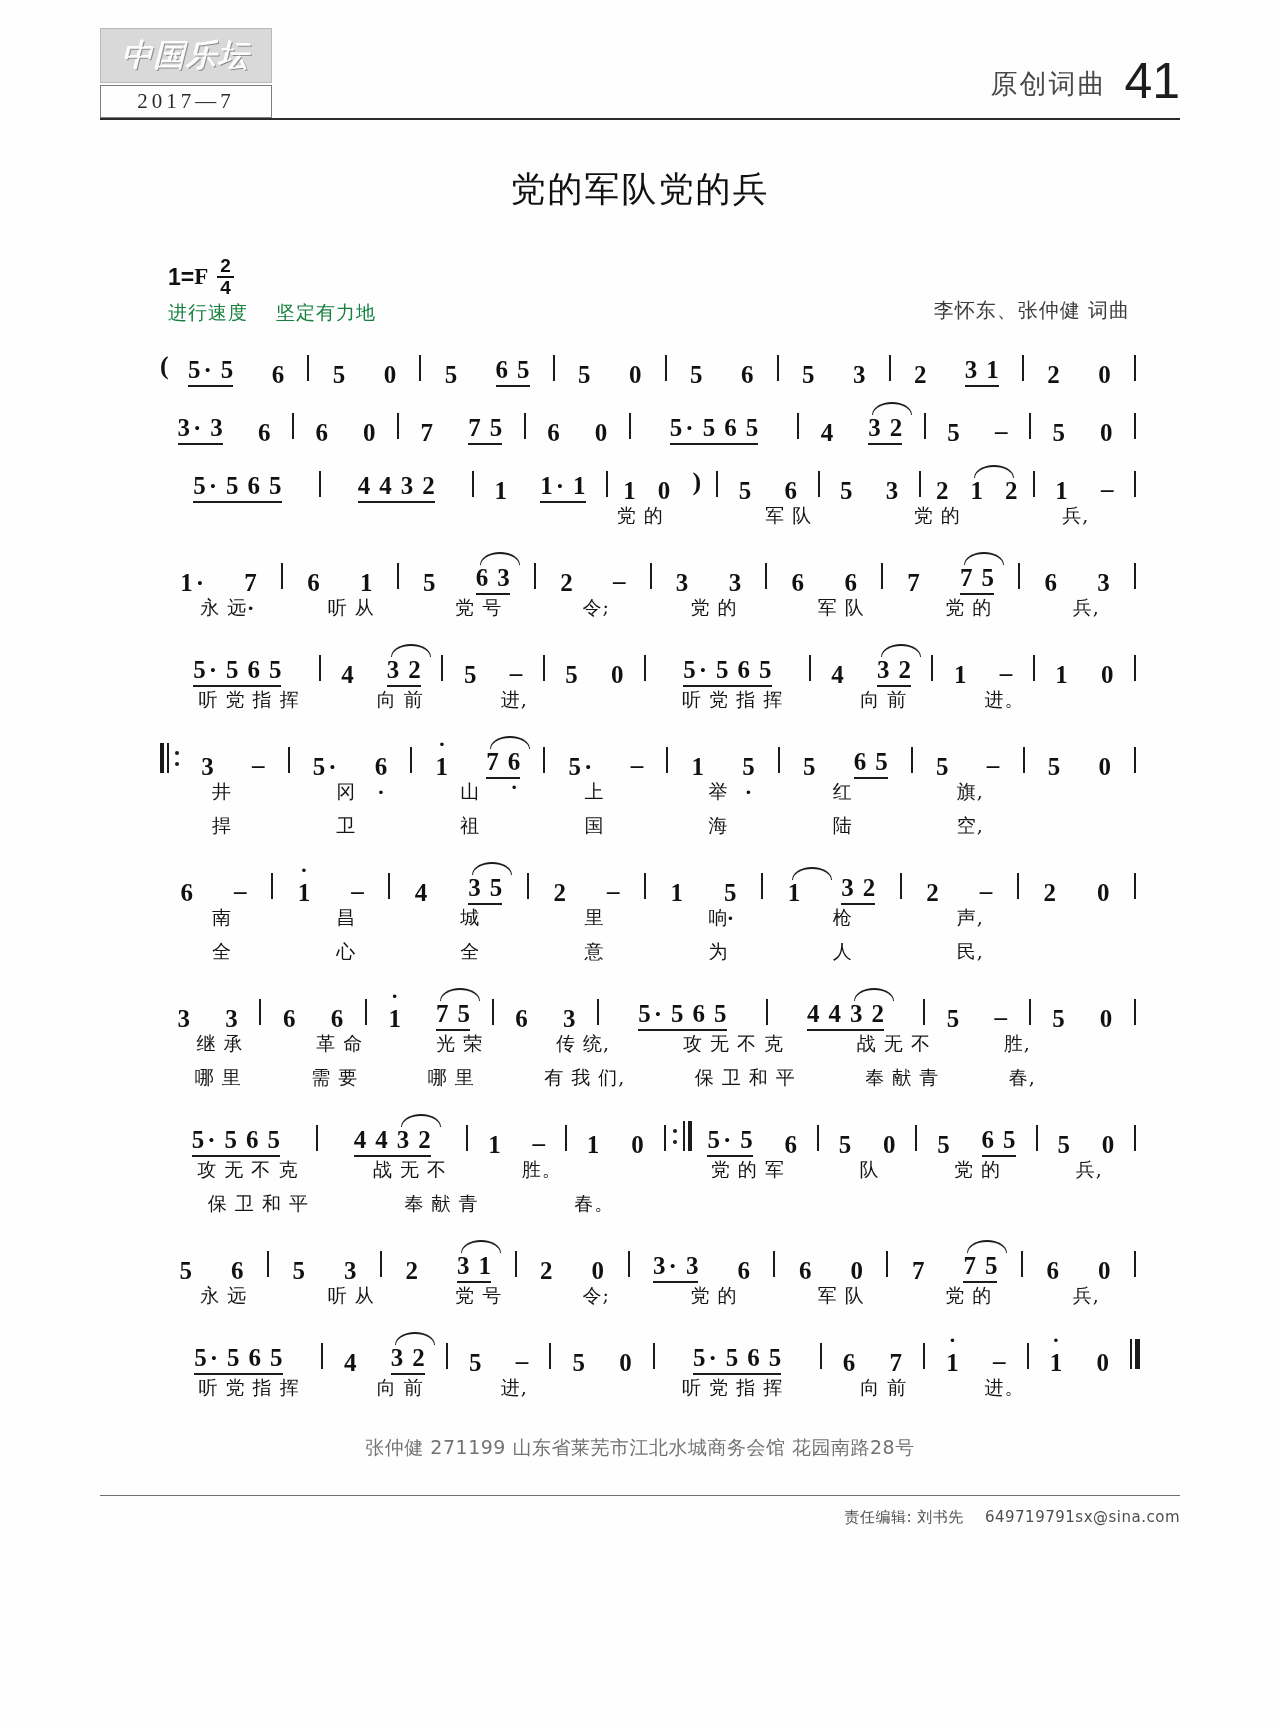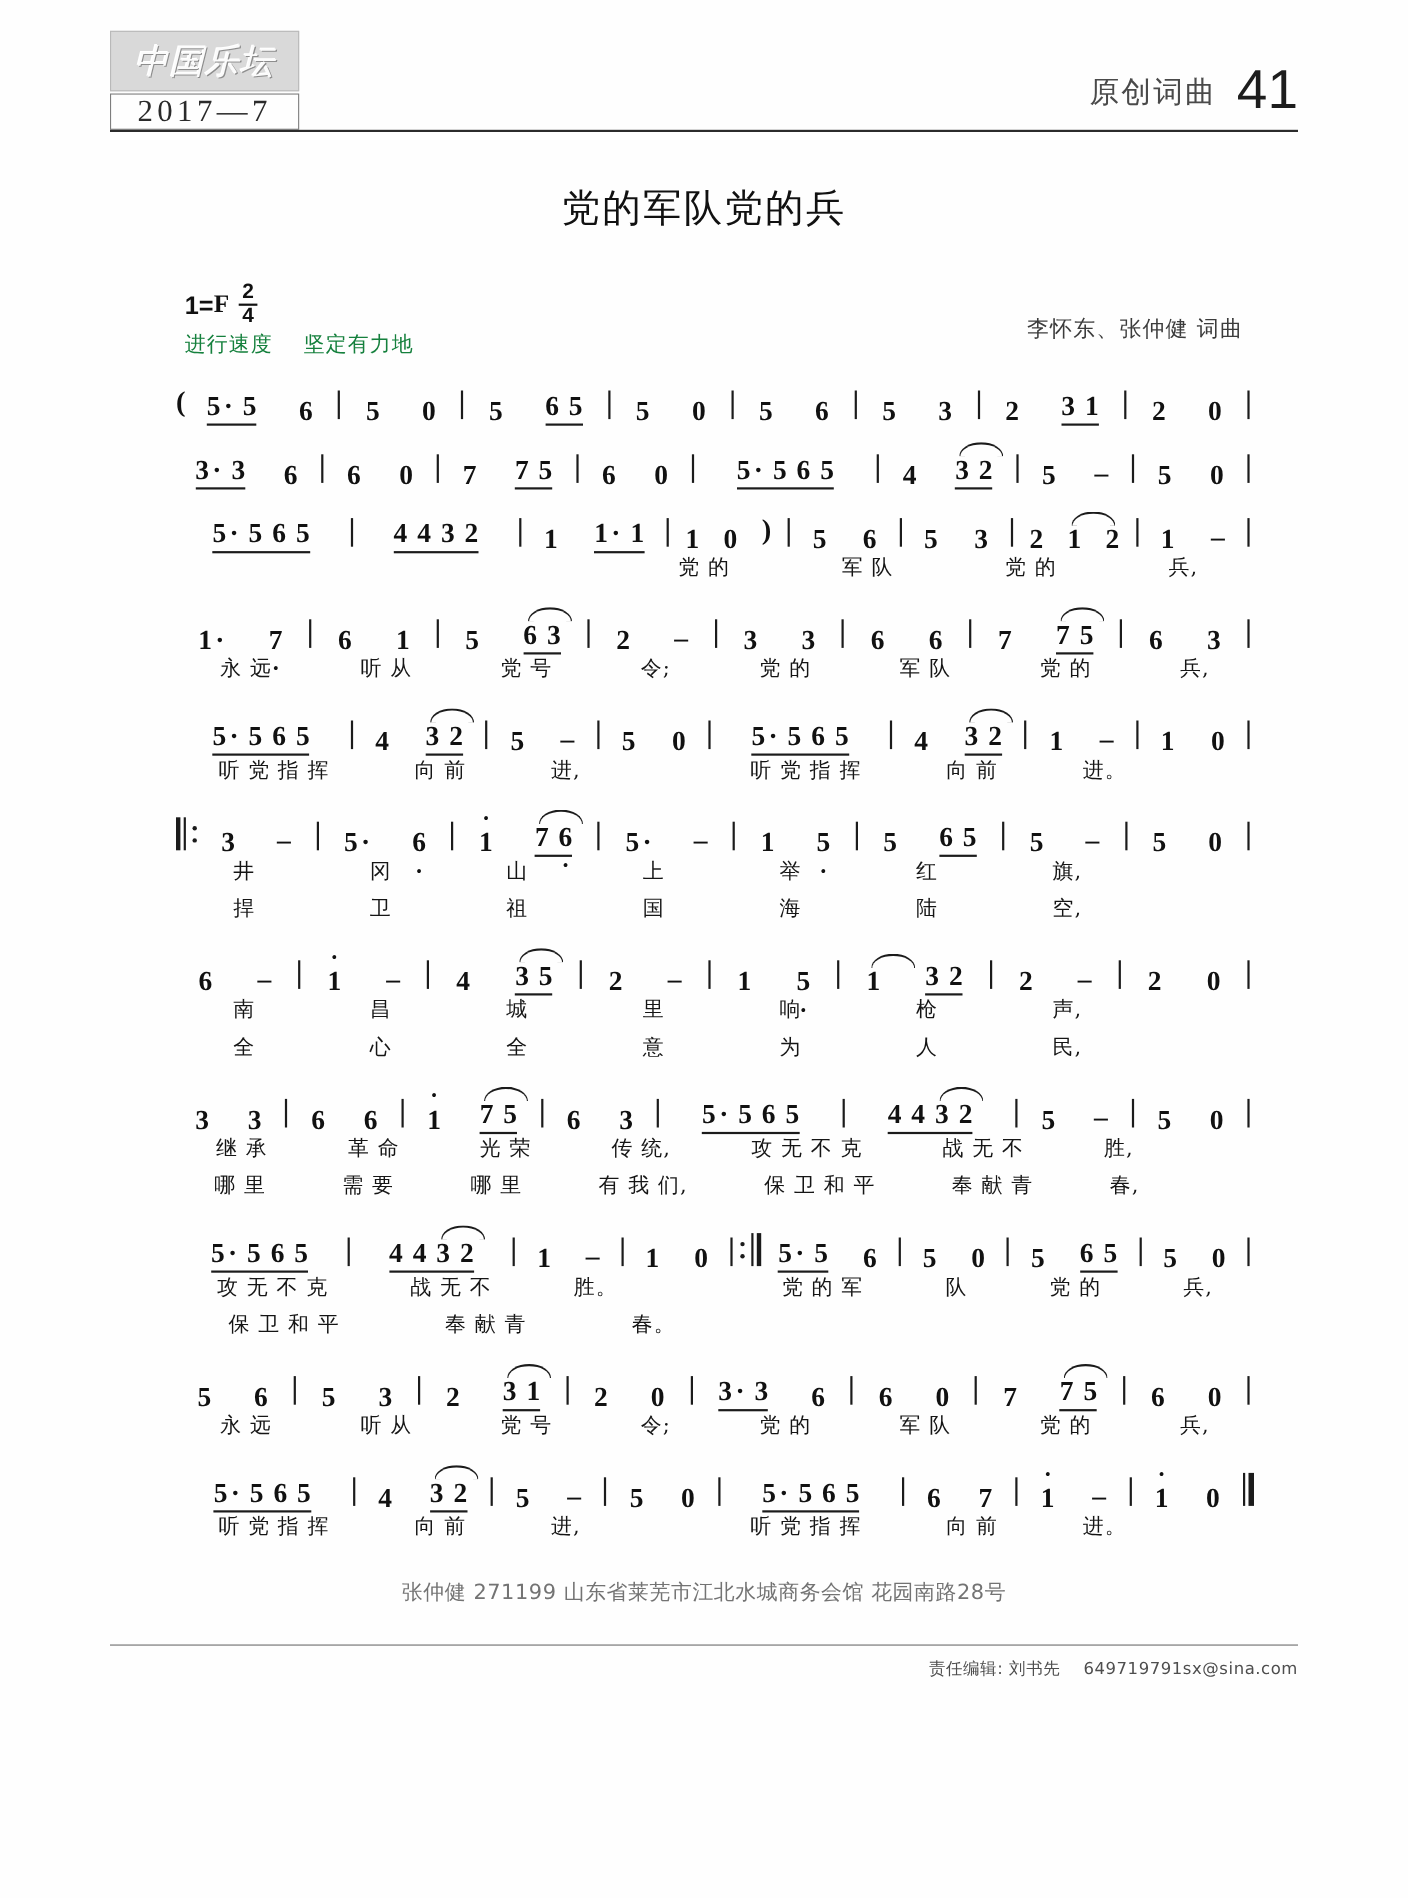--- a/index.html
+++ b/index.html
@@ -42,21 +42,21 @@
     font-style: italic;
   }
   #logo-year {
     margin-top: 2px;
     height: 33px;
     border: 1px solid #7d7d7d;
     display: flex;
     align-items: center;
     justify-content: center;
     font-family: "Liberation Serif", serif;
-    font-size: 28px;
+    font-size: 21px;
     letter-spacing: 4px;
     color: #2a2a2a;
   }
   #header-right {
     position: absolute;
     right: 100px;
     bottom: 22px;
     display: flex;
     align-items: flex-end;
     gap: 18px;
@@ -130,21 +130,21 @@
     top: 43px;
     font-size: 19px;
     font-family: "DejaVu Sans", sans-serif;
     letter-spacing: 1px;
     color: #15803d;
   }
   #tempo .gap { display:inline-block; width: 14px; }
   #credits {
     position: absolute;
     right: 150px;
-    top: 28px;
+    top: 40px;
     font-size: 20px;
     font-family: "DejaVu Serif", serif;
     color: #3c3c3c;
     letter-spacing: 1px;
   }
 
   
   #score {
     margin: 8px 0 0 0;
     padding: 0 140px 0 160px;

